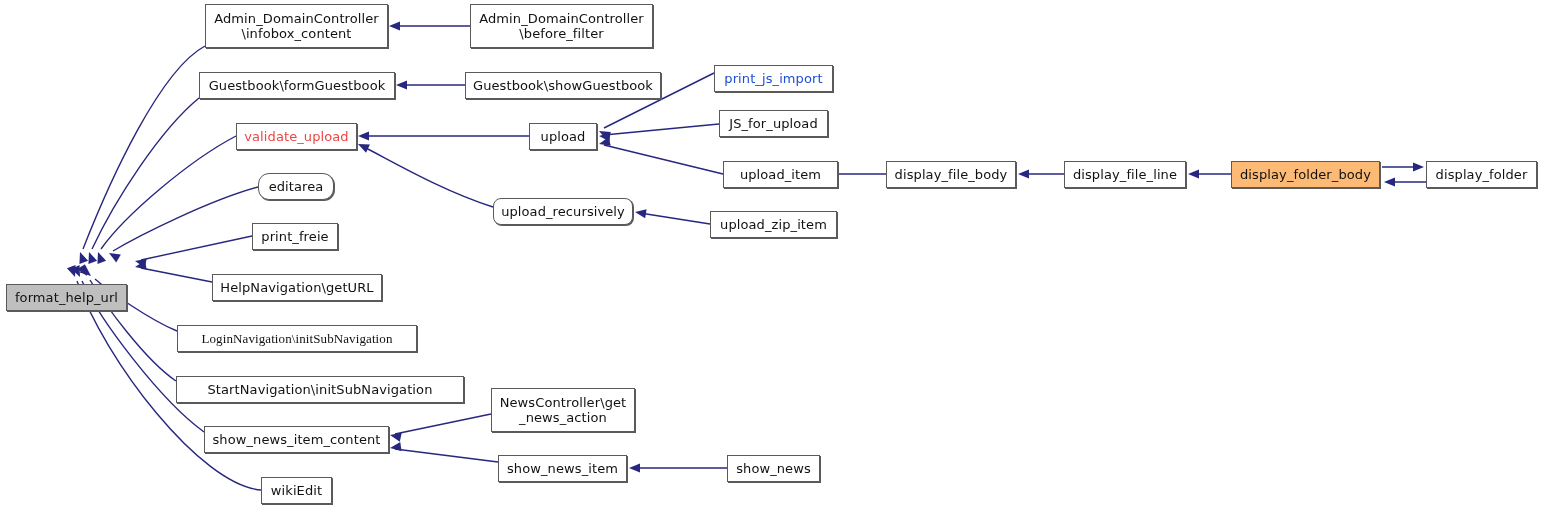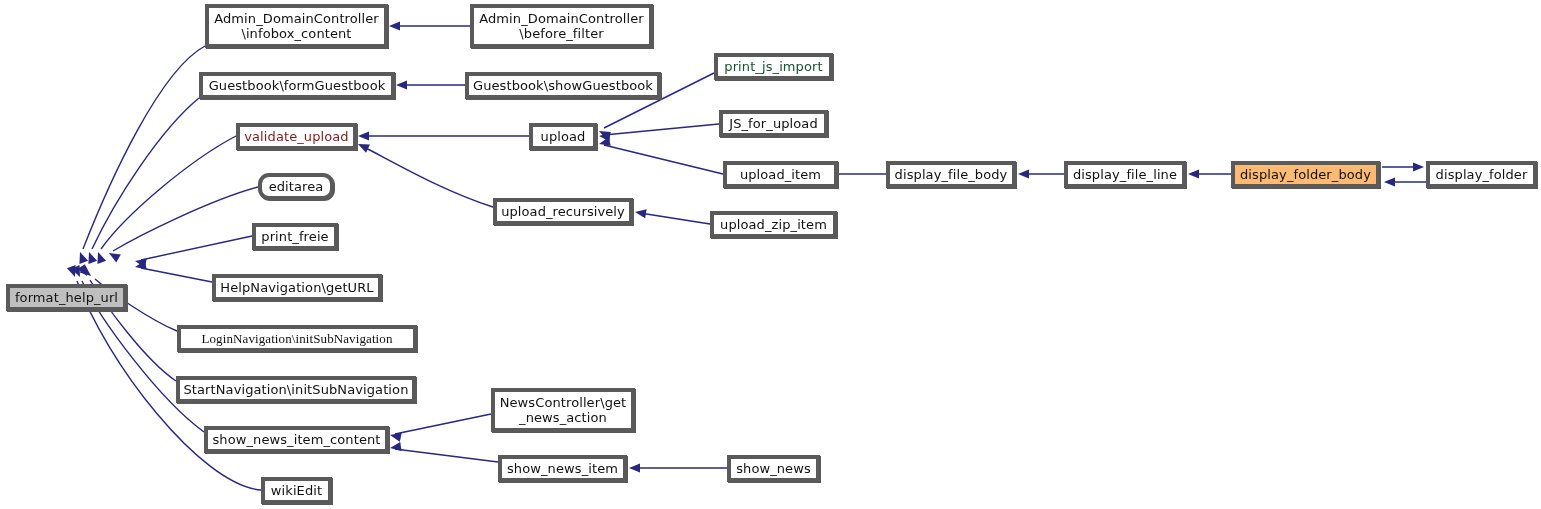--- a/index.html
+++ b/index.html
@@ -19,21 +19,21 @@
     position: absolute;
     left: 0;
     top: 0;
     width: 1541px;
     height: 509px;
     pointer-events: none;
   }
   .node {
     position: absolute;
     box-sizing: border-box;
-    border: 4px solid #0ea5e9;
+    border: 1px solid #0ea5e9;
     background: #ffffff;
     color: #111111;
     font-size: 13px;
     line-height: 15px;
     display: flex;
     align-items: center;
     justify-content: center;
     text-align: center;
     white-space: pre-line;
     letter-spacing: 0.1px;
@@ -103,36 +103,36 @@
       <polygon points="0,0 -11,-4.6 -11,4.6" fill="#27277f" transform="translate(75,277) rotate(70)"></polygon>
     </svg>
   <div id="nodes">
       <div class="node highlight" style="left: 6px; top: 250px; width: 121px; height: 27px; border-color: rgb(90, 90, 90); background: rgb(191, 191, 191); color: rgb(17, 17, 17); margin-top: 34px;">format_help_url</div>
       <div class="node" style="left: 205px; top: 4px; width: 183px; height: 44px; border-color: rgb(90, 90, 90); background: rgb(255, 255, 255); color: rgb(17, 17, 17);">Admin_DomainController
 \infobox_content</div>
       <div class="node" style="left: 470px; top: 4px; width: 183px; height: 44px; border-color: rgb(90, 90, 90); background: rgb(255, 255, 255); color: rgb(17, 17, 17);">Admin_DomainController
 \before_filter</div>
       <div class="node" style="left: 199px; top: 72px; width: 196px; height: 27px; border-color: rgb(90, 90, 90); background: rgb(255, 255, 255); color: rgb(17, 17, 17);">Guestbook\formGuestbook</div>
       <div class="node" style="left: 465px; top: 72px; width: 196px; height: 27px; border-color: rgb(90, 90, 90); background: rgb(255, 255, 255); color: rgb(17, 17, 17);">Guestbook\showGuestbook</div>
-      <div class="node" style="left: 236px; top: 123px; width: 121px; height: 27px; border-color: rgb(90, 90, 90); background: rgb(255, 255, 255); color: #7f1d1d;">validate_upload</div>
+      <div class="node" style="left: 236px; top: 123px; width: 121px; height: 27px; border-color: rgb(90, 90, 90); background: rgb(255, 255, 255); color: #ef4444;">validate_upload</div>
       <div class="node" style="left: 529px; top: 123px; width: 68px; height: 27px; border-color: rgb(90, 90, 90); background: rgb(255, 255, 255); color: rgb(17, 17, 17);">upload</div>
-      <div class="node" style="left: 714px; top: 53px; width: 119px; height: 27px; border-color: rgb(90, 90, 90); background: rgb(255, 255, 255); color: #14532d;">print_js_import</div>
+      <div class="node" style="left: 714px; top: 65px; width: 119px; height: 27px; border-color: rgb(90, 90, 90); background: rgb(255, 255, 255); color: #1d4ed8;">print_js_import</div>
       <div class="node" style="left: 719px; top: 110px; width: 109px; height: 27px; border-color: rgb(90, 90, 90); background: rgb(255, 255, 255); color: rgb(17, 17, 17);">JS_for_upload</div>
       <div class="node" style="left: 723px; top: 161px; width: 115px; height: 27px; border-color: rgb(90, 90, 90); background: rgb(255, 255, 255); color: rgb(17, 17, 17);">upload_item</div>
       <div class="node" style="left: 710px; top: 211px; width: 127px; height: 27px; border-color: rgb(90, 90, 90); background: rgb(255, 255, 255); color: rgb(17, 17, 17);">upload_zip_item</div>
-      <div class="node" style="left: 493px; top: 198px; width: 140px; height: 27px; border-color: rgb(90, 90, 90); background: rgb(255, 255, 255); color: rgb(17, 17, 17);">upload_recursively</div>
+      <div class="node" style="left: 493px; top: 198px; width: 140px; height: 27px; border-color: rgb(90, 90, 90); background: rgb(255, 255, 255); color: rgb(17, 17, 17); border-radius: 8px;">upload_recursively</div>
       <div class="node" style="left: 886px; top: 161px; width: 130px; height: 27px; border-color: rgb(90, 90, 90); background: rgb(255, 255, 255); color: rgb(17, 17, 17);">display_file_body</div>
       <div class="node" style="left: 1064px; top: 161px; width: 122px; height: 27px; border-color: rgb(90, 90, 90); background: rgb(255, 255, 255); color: rgb(17, 17, 17);">display_file_line</div>
       <div class="node" style="left: 1231px; top: 161px; width: 149px; height: 27px; border-color: rgb(90, 90, 90); background: #fdba74; color: rgb(17, 17, 17);">display_folder_body</div>
       <div class="node" style="left: 1426px; top: 161px; width: 111px; height: 27px; border-color: rgb(90, 90, 90); background: rgb(255, 255, 255); color: rgb(17, 17, 17);">display_folder</div>
       <div class="node" style="left: 258px; top: 173px; width: 76px; height: 27px; border-color: rgb(90, 90, 90); background: rgb(255, 255, 255); color: rgb(17, 17, 17); border-radius: 11px;">editarea</div>
       <div class="node" style="left: 252px; top: 223px; width: 86px; height: 27px; border-color: rgb(90, 90, 90); background: rgb(255, 255, 255); color: rgb(17, 17, 17);">print_freie</div>
       <div class="node" style="left: 212px; top: 274px; width: 170px; height: 27px; border-color: rgb(90, 90, 90); background: rgb(255, 255, 255); color: rgb(17, 17, 17);">HelpNavigation\getURL</div>
       <div class="node" style="left: 177px; top: 325px; width: 240px; height: 27px; border-color: rgb(90, 90, 90); background: rgb(255, 255, 255); color: rgb(17, 17, 17); font-family: Liberation Serif, serif;">LoginNavigation\initSubNavigation</div>
-      <div class="node" style="left: 176px; top: 376px; width: 240px; height: 27px; border-color: rgb(90, 90, 90); background: rgb(255, 255, 255); color: rgb(17, 17, 17);">StartNavigation\initSubNavigation</div>
+      <div class="node" style="left: 176px; top: 376px; width: 288px; height: 27px; border-color: rgb(90, 90, 90); background: rgb(255, 255, 255); color: rgb(17, 17, 17);">StartNavigation\initSubNavigation</div>
       <div class="node" style="left: 204px; top: 426px; width: 185px; height: 27px; border-color: rgb(90, 90, 90); background: rgb(255, 255, 255); color: rgb(17, 17, 17);">show_news_item_content</div>
       <div class="node" style="left: 491px; top: 388px; width: 144px; height: 44px; border-color: rgb(90, 90, 90); background: rgb(255, 255, 255); color: rgb(17, 17, 17);">NewsController\get
 _news_action</div>
       <div class="node" style="left: 498px; top: 455px; width: 129px; height: 27px; border-color: rgb(90, 90, 90); background: rgb(255, 255, 255); color: rgb(17, 17, 17);">show_news_item</div>
       <div class="node" style="left: 727px; top: 455px; width: 93px; height: 27px; border-color: rgb(90, 90, 90); background: rgb(255, 255, 255); color: rgb(17, 17, 17);">show_news</div>
       <div class="node" style="left: 261px; top: 477px; width: 71px; height: 27px; border-color: rgb(90, 90, 90); background: rgb(255, 255, 255); color: rgb(17, 17, 17);">wikiEdit</div>
     </div>
 </div>
 
 </body></html>

